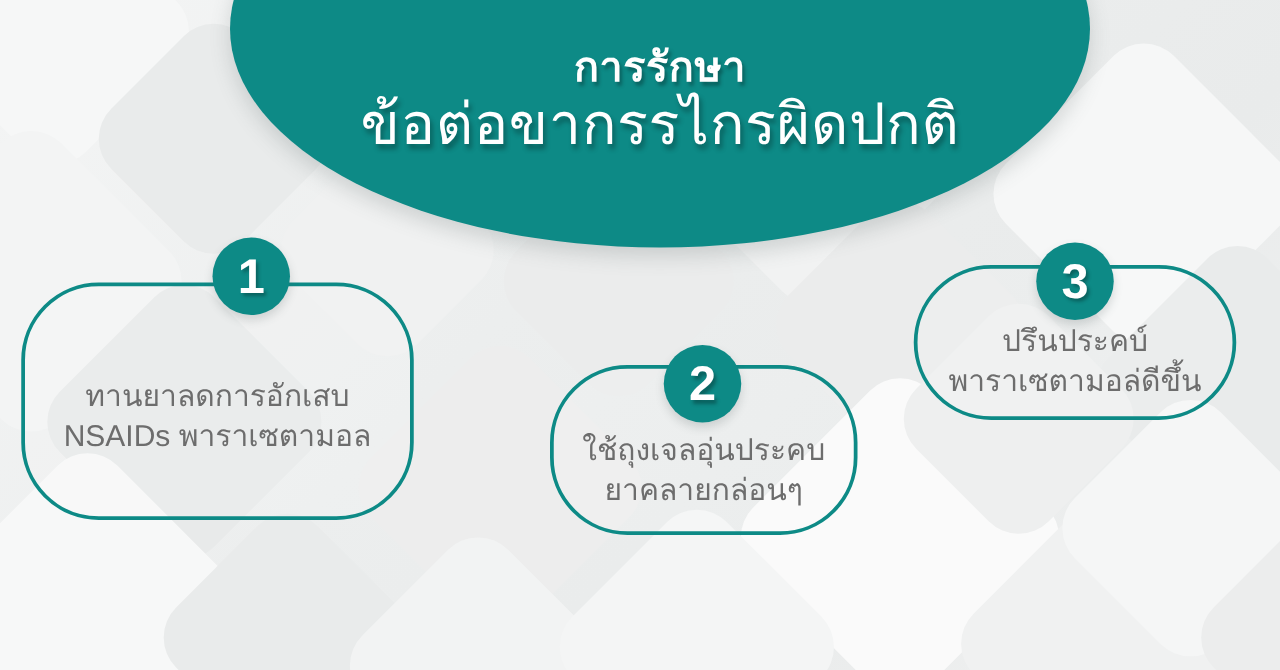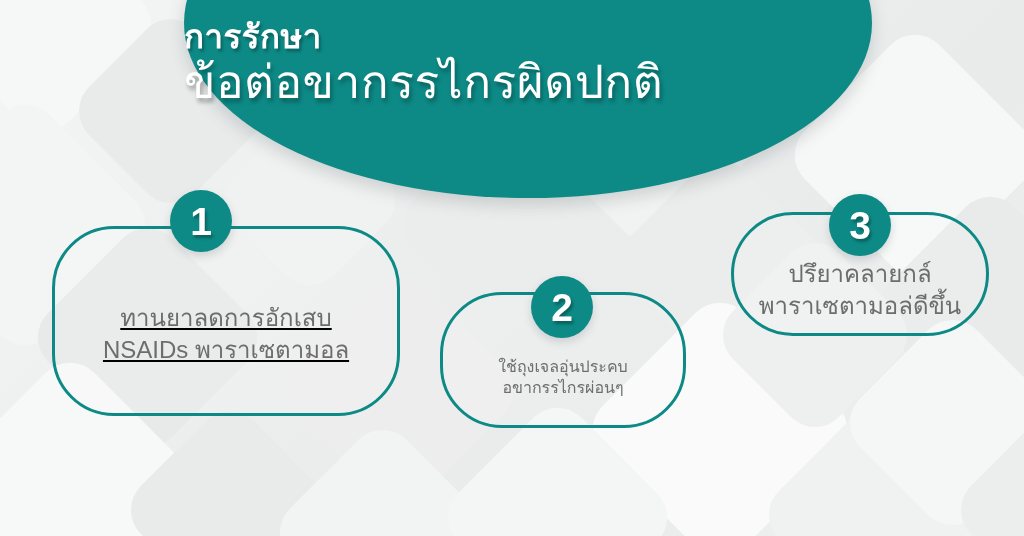--- a/index.html
+++ b/index.html
@@ -43,22 +43,23 @@
     top: -152px;
     width: 688px;
     height: 350px;
     border-radius: 50%;
     background: #0d8a86;
     box-shadow: 0 7px 16px rgba(80, 95, 95, 0.22);
   }
   .header-text {
     position: absolute;
     left: 184px;
-    top: 0px;
+    top: 17px;
     width: 688px;
+    text-align: center;
     color: #ffffff;
     pointer-events: none;
   }
   .title-small {
     font-size: 33px;
     font-weight: bold;
     line-height: 1.05;
     padding-top: 20px;
     letter-spacing: 0.5px;
     text-shadow: 2px 3px 3px rgba(0, 0, 0, 0.30);
@@ -104,28 +105,28 @@
     font-weight: bold;
     display: flex;
     align-items: center;
     justify-content: center;
     line-height: 1;
     text-shadow: 2px 3px 3px rgba(0, 0, 0, 0.30);
     box-shadow: 0 4px 8px rgba(70, 85, 85, 0.20);
   }
 
   
-  #card-1 { left: 52px;  top: 226px; width: 348px; height: 190px; text-decoration: underline; }
+  #card-1 { left: 17px;  top: 226px; width: 314px; height: 190px; }
   #badge-1 { left: 170px; top: 190px; }
   #card-1 .card-text { padding-top: 26px; font-size: 24px; }
 
   
   #card-2 { left: 440px; top: 292px; width: 246px; height: 136px; }
   #badge-2 { left: 531px; top: 276px; }
-  #card-2 .card-text { padding-top: 34px; font-size: 16px; }
+  #card-2 .card-text { padding-top: 34px; font-size: 24px; }
 
   
   #card-3 { left: 731px; top: 212px; width: 258px; height: 124px; }
   #badge-3 { left: 829px; top: 194px; }
   #card-3 .card-text { padding-top: 32px; font-size: 24px; }
 </style>
 </head>
 <body>
 
 <div id="stage">
@@ -164,26 +165,26 @@
     <div class="card-text">
       <span class="ln">ทานยาลดการอักเสบ</span>
       <span class="ln">NSAIDs พาราเซตามอล</span>
     </div>
   </div>
   <div class="badge" id="badge-1">1</div>
 
   <div class="card" id="card-2">
     <div class="card-text">
       <span class="ln">ใช้ถุงเจลอุ่นประคบ</span>
-      <span class="ln">อขากรรไกรผ่อนๆ</span>
+      <span class="ln">ยาคลายกล่อนๆ</span>
     </div>
   </div>
   <div class="badge" id="badge-2">2</div>
 
   <div class="card" id="card-3">
     <div class="card-text">
-      <span class="ln">ปรึยาคลายกล์</span>
+      <span class="ln">ปรึนประคบ์</span>
       <span class="ln">พาราเซตามอล่ดีขึ้น</span>
     </div>
   </div>
   <div class="badge" id="badge-3">3</div>
 
 </div>
 
 </body></html>

